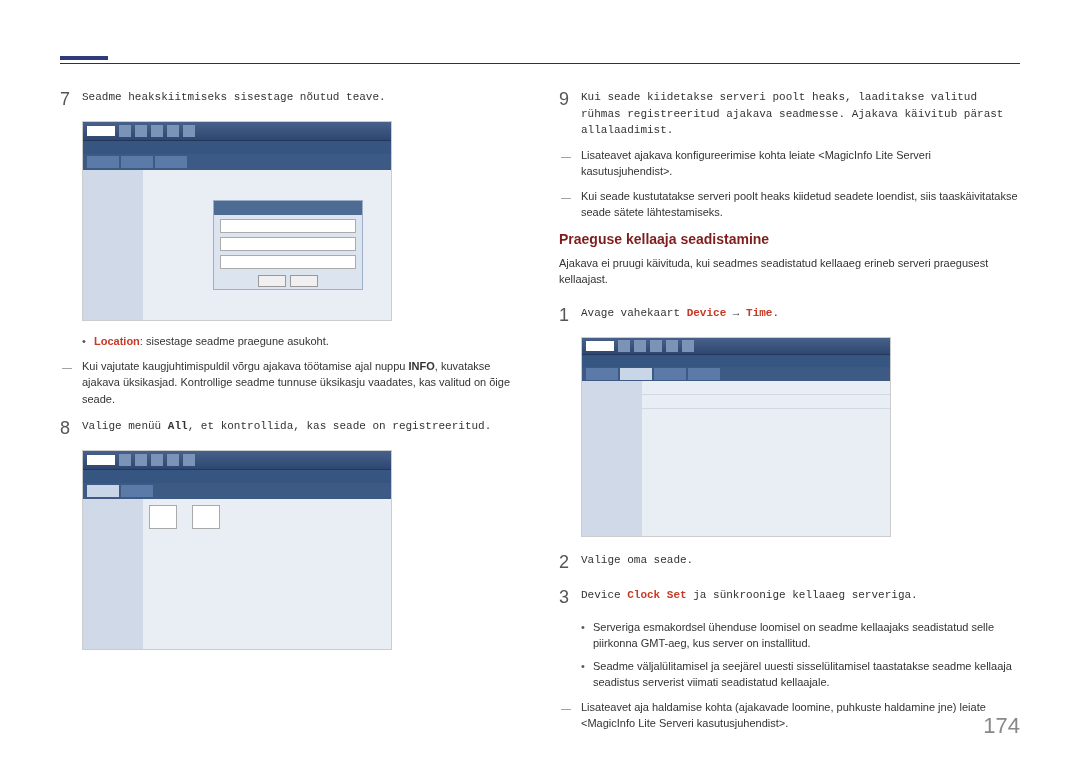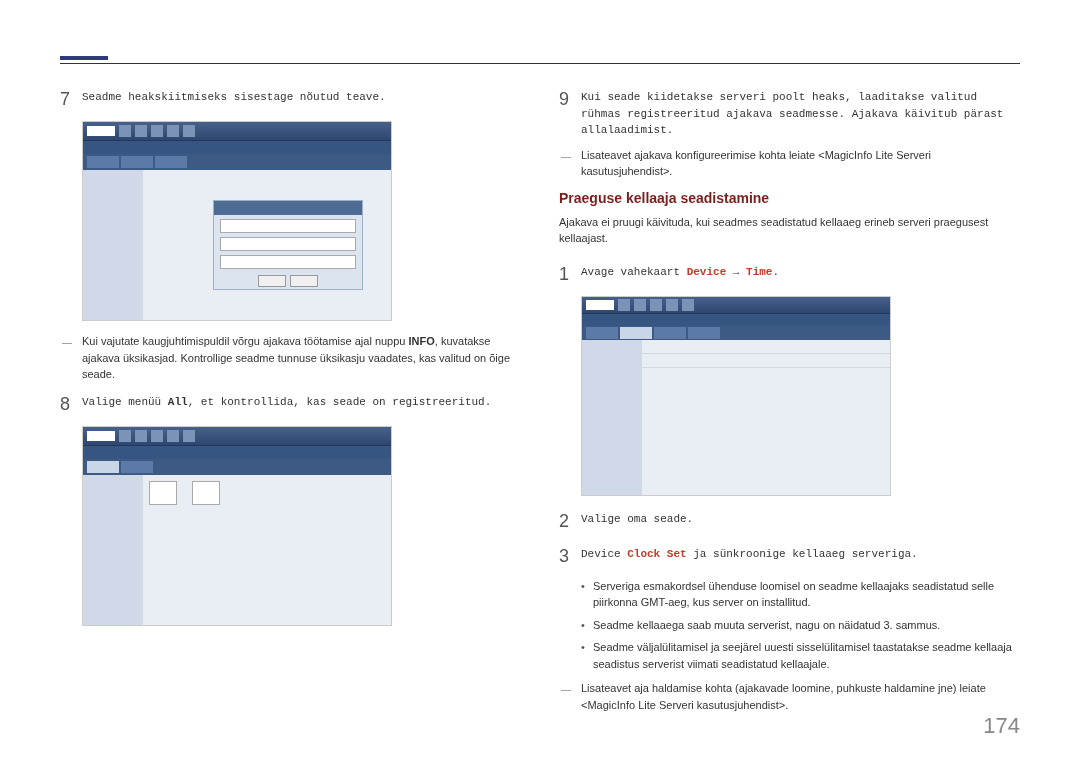--- a/index.html
+++ b/index.html
@@ -82,20 +82,21 @@
               <div class="dlgbtns">
                 <div class="dlgbtn"></div>
                 <div class="dlgbtn"></div>
               </div>
             </div>
           </div>
         </div>
       </div>
 
       <ul class="bullets">
+        <li><span class="red">Location</span><span>: sisestage seadme praegune asukoht.</span></li>
       </ul>
       <div class="dash"><span>Kui vajutate kaugjuhtimispuldil võrgu ajakava töötamise ajal nuppu </span><b>INFO</b><span>, kuvatakse ajakava üksikasjad. Kontrollige seadme tunnuse üksikasju vaadates, kas valitud on õige seade.</span></div>
 
       <div class="step">
         <div class="num">8</div>
         <div class="txt"><span>Valige menüü </span><b>All</b><span>, et kontrollida, kas seade on registreeritud.</span></div>
       </div>
 
       <div class="screenshot">
         <div class="sshead">
@@ -120,20 +121,21 @@
         </div>
       </div>
     </div>
 
     <div class="col">
       <div class="step">
         <div class="num">9</div>
         <div class="txt">Kui seade kiidetakse serveri poolt heaks, laaditakse valitud rühmas registreeritud ajakava seadmesse. Ajakava käivitub pärast allalaadimist.</div>
       </div>
       <div class="dash">Lisateavet ajakava konfigureerimise kohta leiate &lt;MagicInfo Lite Serveri kasutusjuhendist&gt;.</div>
+      <div class="dash">Kui seade kustutatakse serveri poolt heaks kiidetud seadete loendist, siis taaskäivitatakse seade sätete lähtestamiseks.</div>
 
       <h3 class="sect">Praeguse kellaaja seadistamine</h3>
       <div class="intro">Ajakava ei pruugi käivituda, kui seadmes seadistatud kellaaeg erineb serveri praegusest kellaajast.</div>
 
       <div class="step">
         <div class="num">1</div>
         <div class="txt"><span>Avage vahekaart </span><span class="red">Device</span><span> → </span><span class="red">Time</span><span>.</span></div>
       </div>
 
       <div class="screenshot" style="height:200px">
@@ -165,21 +167,20 @@
         <div class="num">2</div>
         <div class="txt">Valige oma seade.</div>
       </div>
       <div class="step">
         <div class="num">3</div>
         <div class="txt"><span>Device </span><span class="red">Clock Set</span><span> ja sünkroonige kellaaeg serveriga.</span></div>
       </div>
 
       <ul class="bullets">
         <li>Serveriga esmakordsel ühenduse loomisel on seadme kellaajaks seadistatud selle piirkonna GMT-aeg, kus server on installitud.</li>
-        <li>Seadme kellaaega saab muuta serverist, nagu on näidatud 3. sammus.</li>
         <li>Seadme väljalülitamisel ja seejärel uuesti sisselülitamisel taastatakse seadme kellaaja seadistus serverist viimati seadistatud kellaajale.</li>
       </ul>
       <div class="dash">Lisateavet aja haldamise kohta (ajakavade loomine, puhkuste haldamine jne) leiate &lt;MagicInfo Lite Serveri kasutusjuhendist&gt;.</div>
     </div>
 
   </div>
 </div>
 
 <div class="pagenum">174</div>
 

